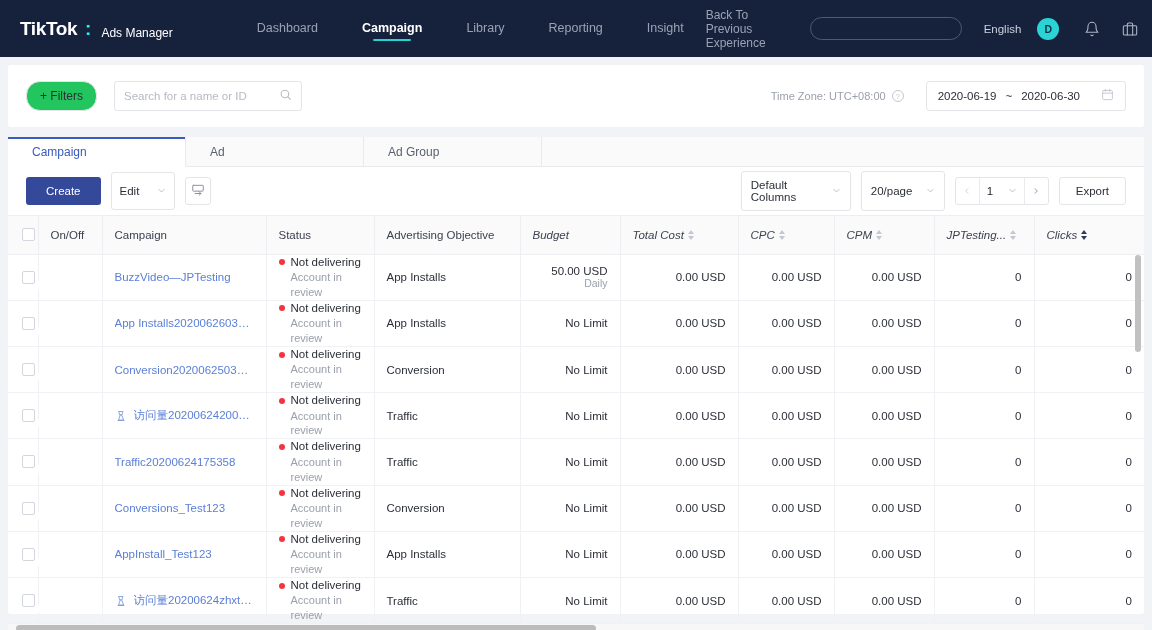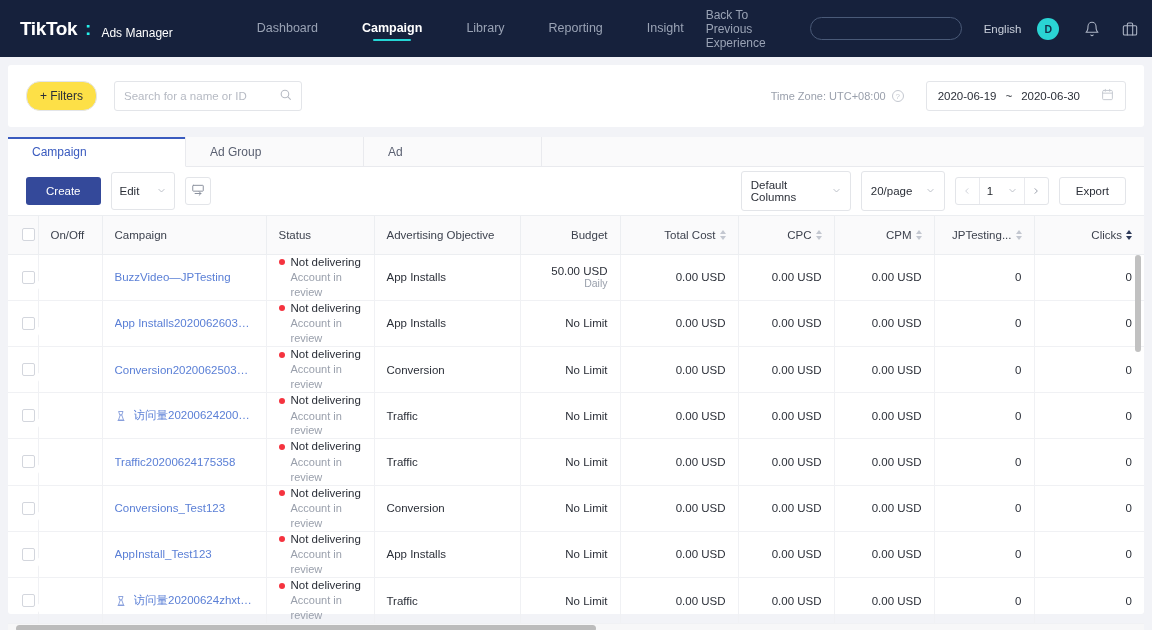--- a/index.html
+++ b/index.html
@@ -60,21 +60,21 @@
   .navicon:last-child { margin-right: 2px; }
   .navicon svg { display: block; }
 
   
   .filterbar {
     margin: 8px 8px 0 8px; background: #fff; border-radius: 3px;
     height: 62px; display: flex; align-items: center; padding: 0 18px;
   }
   .btn-filters {
     height: 30px; padding: 0 13px; border: 1px solid #e3e5e9; border-radius: 14px;
-    background: #fde047; font-size: 12px; color: #2b2f38; cursor: pointer;
+    background: #22c55e; font-size: 12px; color: #2b2f38; cursor: pointer;
     display: flex; align-items: center; gap: 5px;
   }
   .searchbox {
     margin-left: 17px; width: 188px; height: 30px;
     border: 1px solid #e3e5e9; border-radius: 3px; background: #fff;
     display: flex; align-items: center; padding: 0 9px; cursor: text;
   }
   .searchbox input {
     flex: 1; border: none; outline: none; font-size: 11.5px;
     color: #2b2f38; font-family: "Liberation Sans", sans-serif; background: transparent;
@@ -228,21 +228,21 @@
   .sorter i {
     display: block; width: 0; height: 0; border-left: 3.5px solid transparent;
     border-right: 3.5px solid transparent;
   }
   .sorter i.up { border-bottom: 4px solid #c3c7d0; margin-bottom: 1.5px; }
   .sorter i.dn { border-top: 4px solid #c3c7d0; }
   .sorter.active i.up { border-bottom-color: #2e3a59; }
   .sorter.active i.dn { border-top-color: #2e3a59; }
 
   .th-inner { display: flex; align-items: center; }
-  .th-inner.num { justify-content: flex-end; }
+  .th-inner.num { justify-content: flex-start; font-style: italic; }
 
   
   .vscroll {
     position: absolute; right: 3px; top: 39px; width: 6px; height: 301px;
     background: transparent;
   }
   .vscroll .thumb {
     width: 6px; height: 97px; border-radius: 3px; background: #c1c1c1;
   }
   .hscrollrow {
@@ -324,22 +324,22 @@
         </svg>
       </span>
     </div>
   </div>
 </div>
 
 <div class="card">
 
   <div class="tabs">
     <div class="tab active">Campaign</div>
+    <div class="tab">Ad</div>
     <div class="tab">Ad Group</div>
-    <div class="tab">Ad</div>
     <div class="tabs-filler"></div>
   </div>
 
   <div class="toolbar">
     <button class="btn-create">Create</button>
     <div class="btn-edit">
       <span>Edit</span>
       <span>
         <svg width="9" height="9" viewBox="0 0 24 24" fill="none" stroke="#b6bac3" stroke-width="2.4" stroke-linecap="round" stroke-linejoin="round">
             <polyline points="5 9 12 16 19 9"></polyline>

